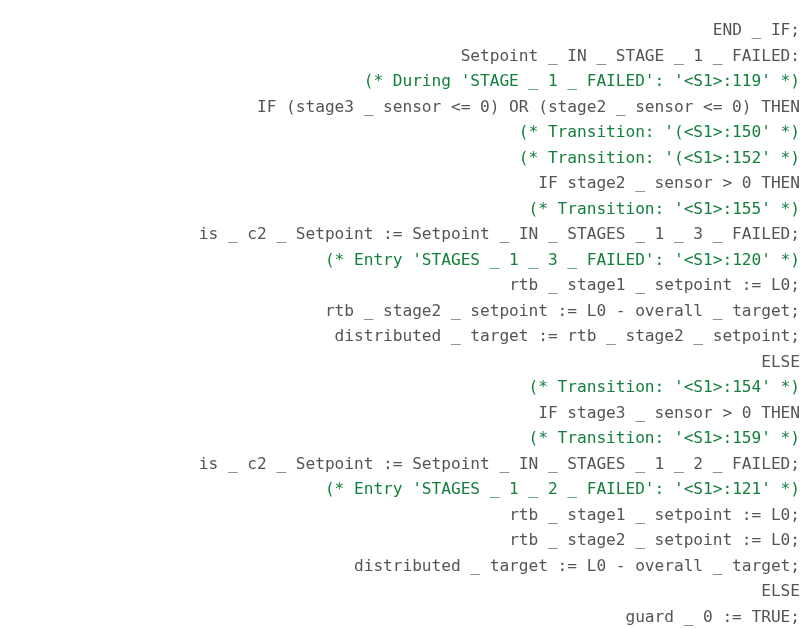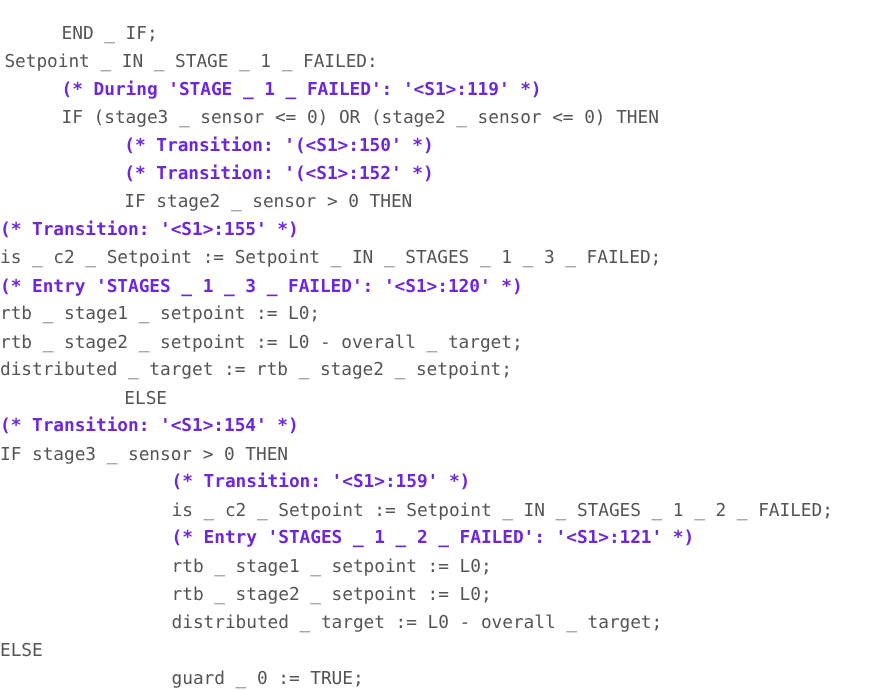--- a/index.html
+++ b/index.html
@@ -34,27 +34,28 @@
     margin: 0;
     padding: 0;
   }
   .code-line.indent-0 { padding-left: 4px; }
   .code-line.indent-1 { padding-left: 56px; }
   .code-line.indent-2 { padding-left: 113px; }
   .code-line.indent-3 { }
   .code-line.indent-4 { padding-left: 156px; }
 
   .code-line.code      { color: #555555; }
-  .code-line.comment   { color: #6d28d9; font-weight: bold; }
+  .code-line.comment   { color: #15803d; }
 
   #code-block {
     position: absolute;
     left: 0;
     top: 4px;
     width: 800px;
+    text-align: right;
   }
 </style>
 </head>
 <body>
 
 <div id="code-listing">
   <pre id="code-block"><span class="code-line indent-1 code">END _ IF;</span><span class="code-line indent-0 code">Setpoint _ IN _ STAGE _ 1 _ FAILED:</span><span class="code-line indent-1 comment">(* During 'STAGE _ 1 _ FAILED': '&lt;S1&gt;:119' *)</span><span class="code-line indent-1 code">IF (stage3 _ sensor &lt;= 0) OR (stage2 _ sensor &lt;= 0) THEN</span><span class="code-line indent-2 comment">(* Transition: '(&lt;S1&gt;:150' *)</span><span class="code-line indent-2 comment">(* Transition: '(&lt;S1&gt;:152' *)</span><span class="code-line indent-2 code">IF stage2 _ sensor &gt; 0 THEN</span><span class="code-line indent-3 comment">(* Transition: '&lt;S1&gt;:155' *)</span><span class="code-line indent-3 code">is _ c2 _ Setpoint := Setpoint _ IN _ STAGES _ 1 _ 3 _ FAILED;</span><span class="code-line indent-3 comment">(* Entry 'STAGES _ 1 _ 3 _ FAILED': '&lt;S1&gt;:120' *)</span><span class="code-line indent-3 code">rtb _ stage1 _ setpoint := L0;</span><span class="code-line indent-3 code">rtb _ stage2 _ setpoint := L0 - overall _ target;</span><span class="code-line indent-3 code">distributed _ target := rtb _ stage2 _ setpoint;</span><span class="code-line indent-2 code">ELSE</span><span class="code-line indent-3 comment">(* Transition: '&lt;S1&gt;:154' *)</span><span class="code-line indent-3 code">IF stage3 _ sensor &gt; 0 THEN</span><span class="code-line indent-4 comment">(* Transition: '&lt;S1&gt;:159' *)</span><span class="code-line indent-4 code">is _ c2 _ Setpoint := Setpoint _ IN _ STAGES _ 1 _ 2 _ FAILED;</span><span class="code-line indent-4 comment">(* Entry 'STAGES _ 1 _ 2 _ FAILED': '&lt;S1&gt;:121' *)</span><span class="code-line indent-4 code">rtb _ stage1 _ setpoint := L0;</span><span class="code-line indent-4 code">rtb _ stage2 _ setpoint := L0;</span><span class="code-line indent-4 code">distributed _ target := L0 - overall _ target;</span><span class="code-line indent-3 code">ELSE</span><span class="code-line indent-4 code">guard _ 0 := TRUE;</span></pre>
 </div>
 
 </body></html>

